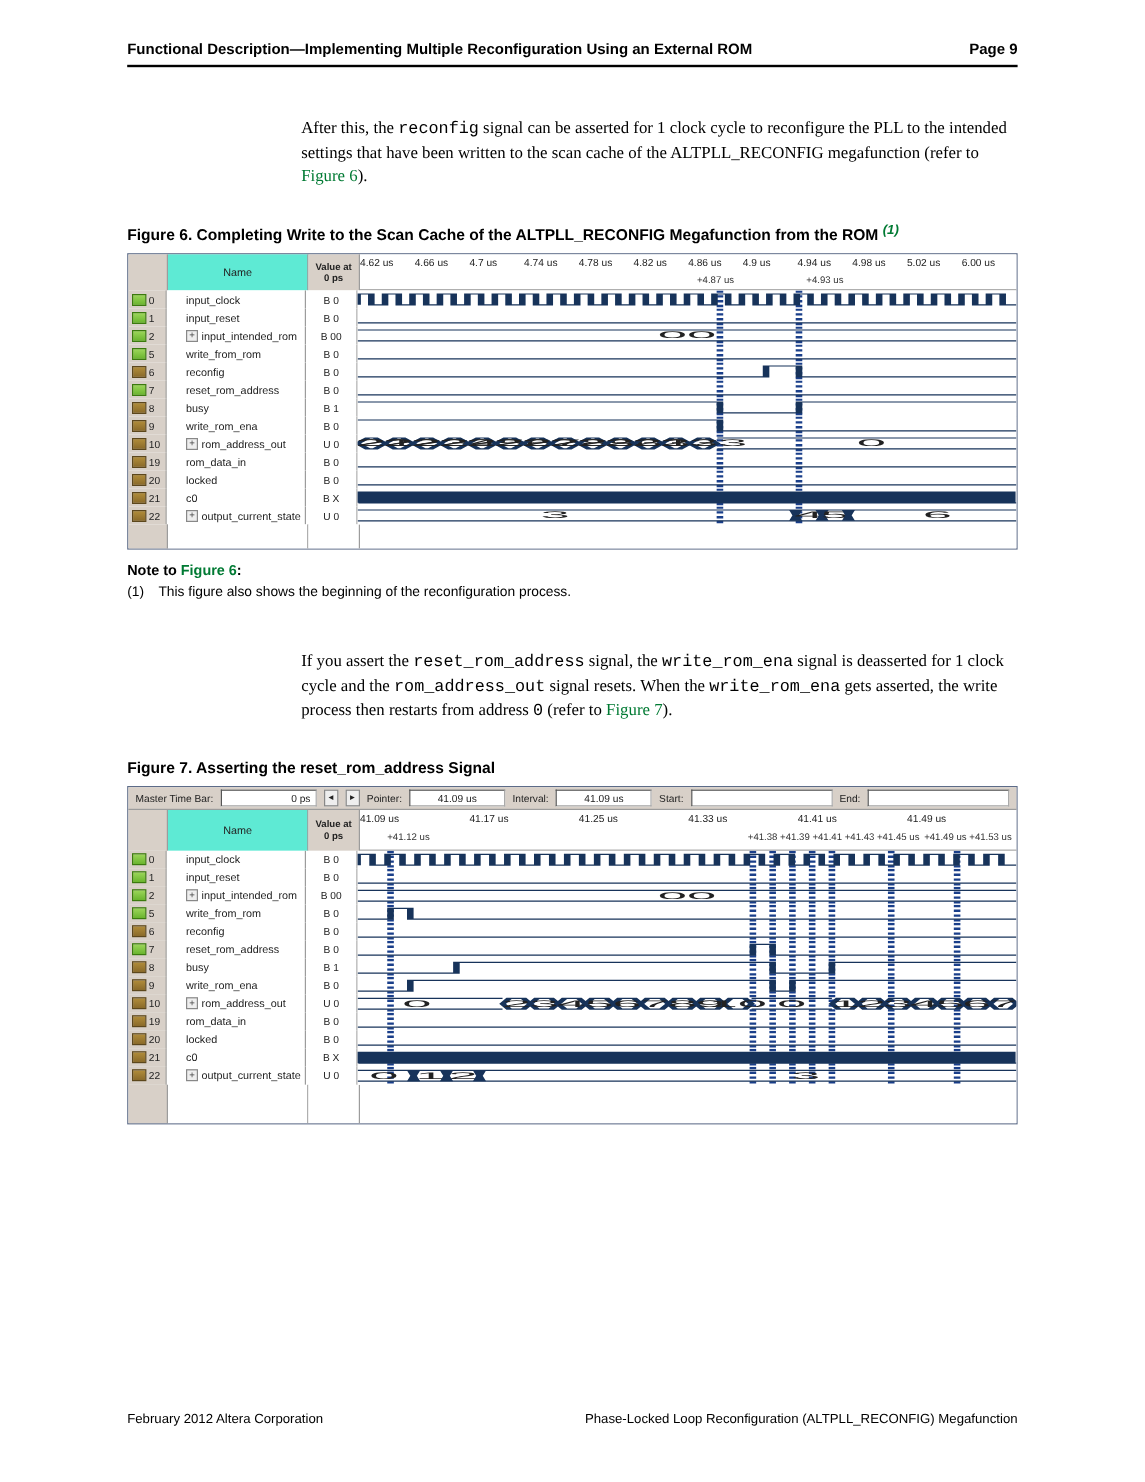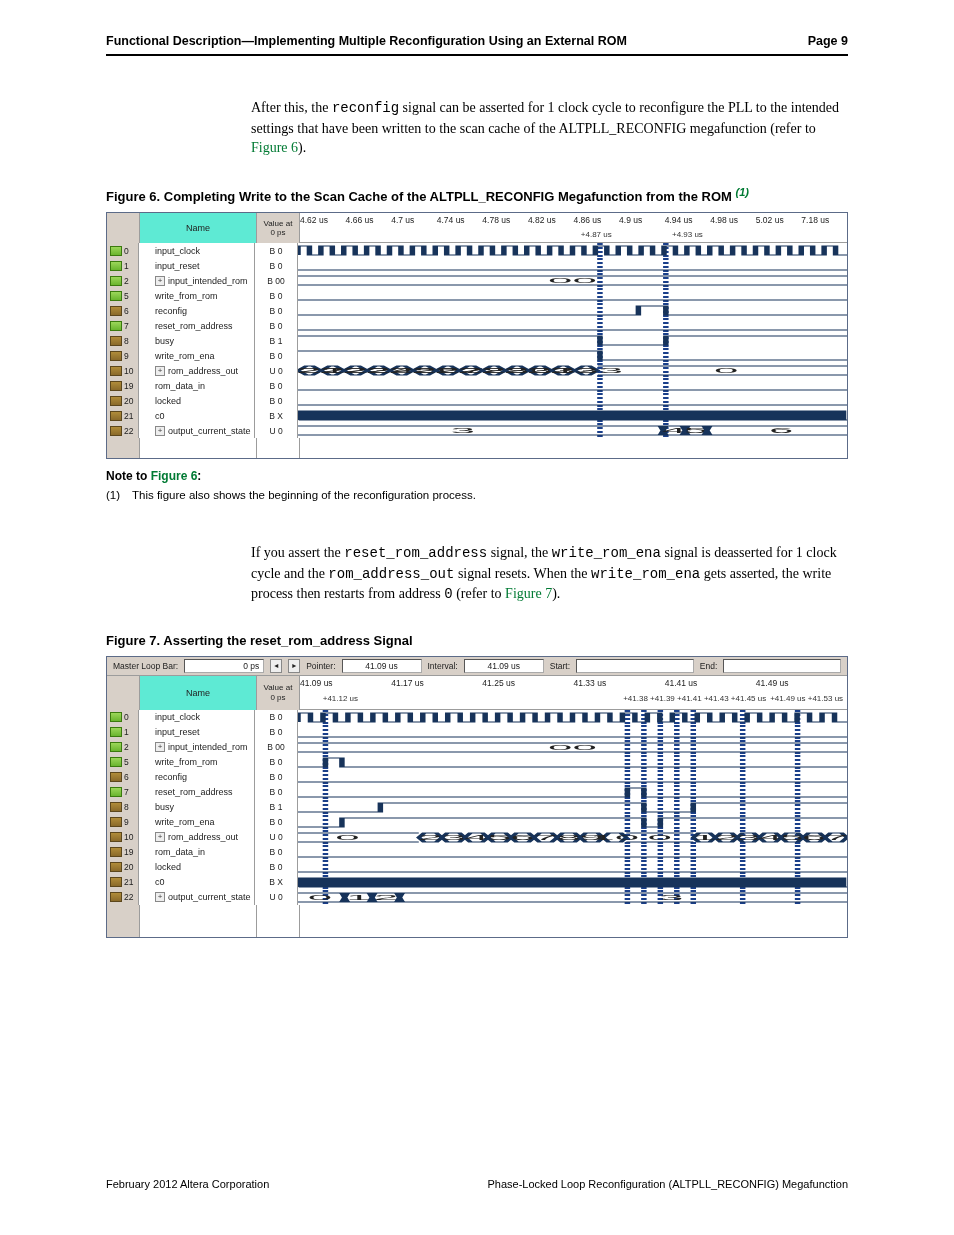--- a/index.html
+++ b/index.html
@@ -73,20 +73,21 @@
   .wf-value-col {
     width: 42px;
     background: #d8d0c8;
     border-right: 1px solid #9c9c9c;
     display: flex;
     flex-direction: column;
     justify-content: center;
     align-items: center;
     font-size: 8px;
     line-height: 1.2;
+    font-weight: bold;
   }
   .wf-time-col {
     flex: 1;
     background: #fff;
     border-bottom: 1px solid #9c9c9c;
   }
   .wf-time-labels {
     display: flex;
     font-size: 8.5px;
     height: 14px;
@@ -243,21 +244,21 @@
             <span class="lbl">4.66 us</span>
             <span class="lbl">4.7 us</span>
             <span class="lbl">4.74 us</span>
             <span class="lbl">4.78 us</span>
             <span class="lbl">4.82 us</span>
             <span class="lbl">4.86 us</span>
             <span class="lbl">4.9 us</span>
             <span class="lbl">4.94 us</span>
             <span class="lbl">4.98 us</span>
             <span class="lbl">5.02 us</span>
-            <span class="lbl">7.18 us</span>
+            <span class="lbl">6.00 us</span>
           </div>
         <div class="wf-time-sub" id="fig6-time-sub">
             <span class="sub"></span>
             <span class="sub"></span>
             <span class="sub"></span>
             <span class="sub"></span>
             <span class="sub"></span>
             <span class="sub"></span>
             <span class="sub">+4.87 us</span>
             <span class="sub"></span>
@@ -546,21 +547,21 @@
   </div>
 
   <p class="body-para">
     <span>If you assert the </span><span class="mono">reset_rom_address</span><span> signal, the </span><span class="mono">write_rom_ena</span><span> signal is deasserted for 1 clock cycle and the </span><span class="mono">rom_address_out</span><span> signal resets. When the </span><span class="mono">write_rom_ena</span><span> gets asserted, the write process then restarts from address </span><span class="mono">0</span><span> (refer to </span><a href="#" class="green-link">Figure 7</a><span>).</span>
   </p>
 
   <div class="fig-caption">Figure 7.  Asserting the reset_rom_address Signal</div>
 
   <div class="waveform-box">
     <div class="top-bar">
-      <span class="field-label">Master Loop Bar:</span>
+      <span class="field-label">Master Time Bar:</span>
       <span class="field-box" style="width:70px; justify-content:flex-end;">0 ps</span>
       <span class="arrow-btn">◂</span>
       <span class="arrow-btn">▸</span>
       <span class="field-label">Pointer:</span>
       <span class="field-box" style="width:70px; justify-content:center;">41.09 us</span>
       <span class="field-label">Interval:</span>
       <span class="field-box" style="width:70px; justify-content:center;">41.09 us</span>
       <span class="field-label">Start:</span>
       <span class="field-box flex1"></span>
       <span class="field-label">End:</span>

